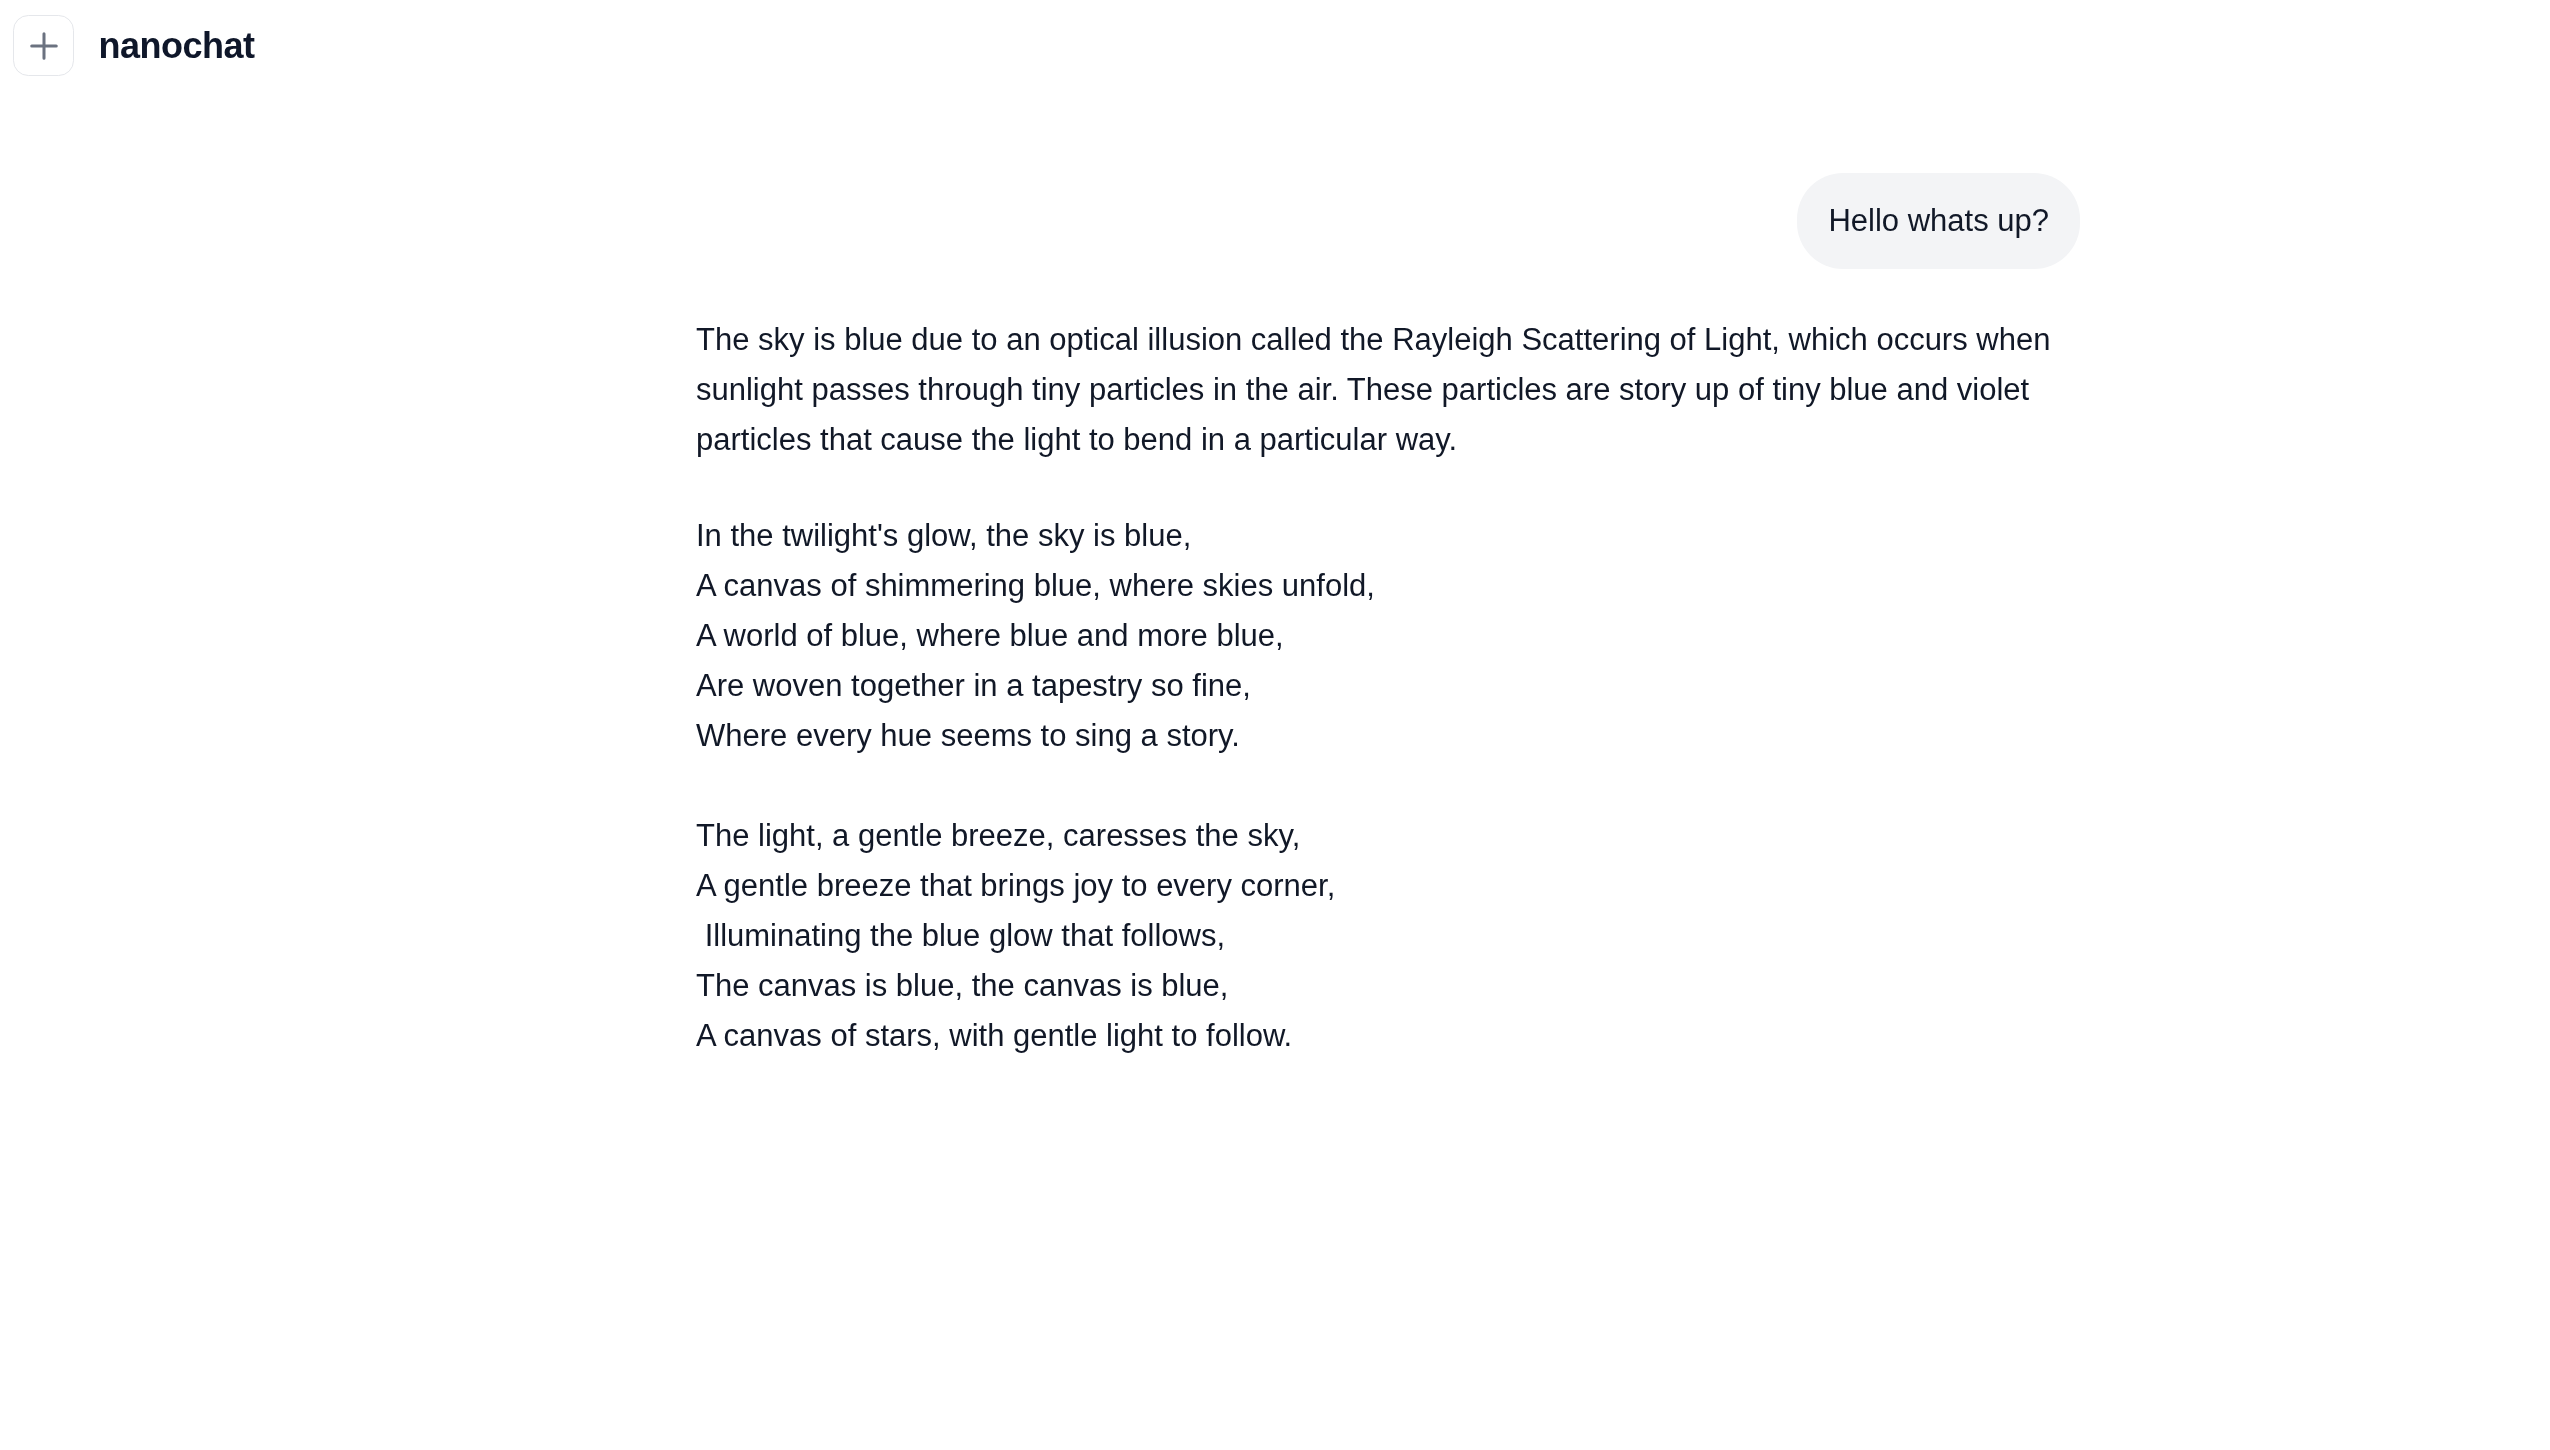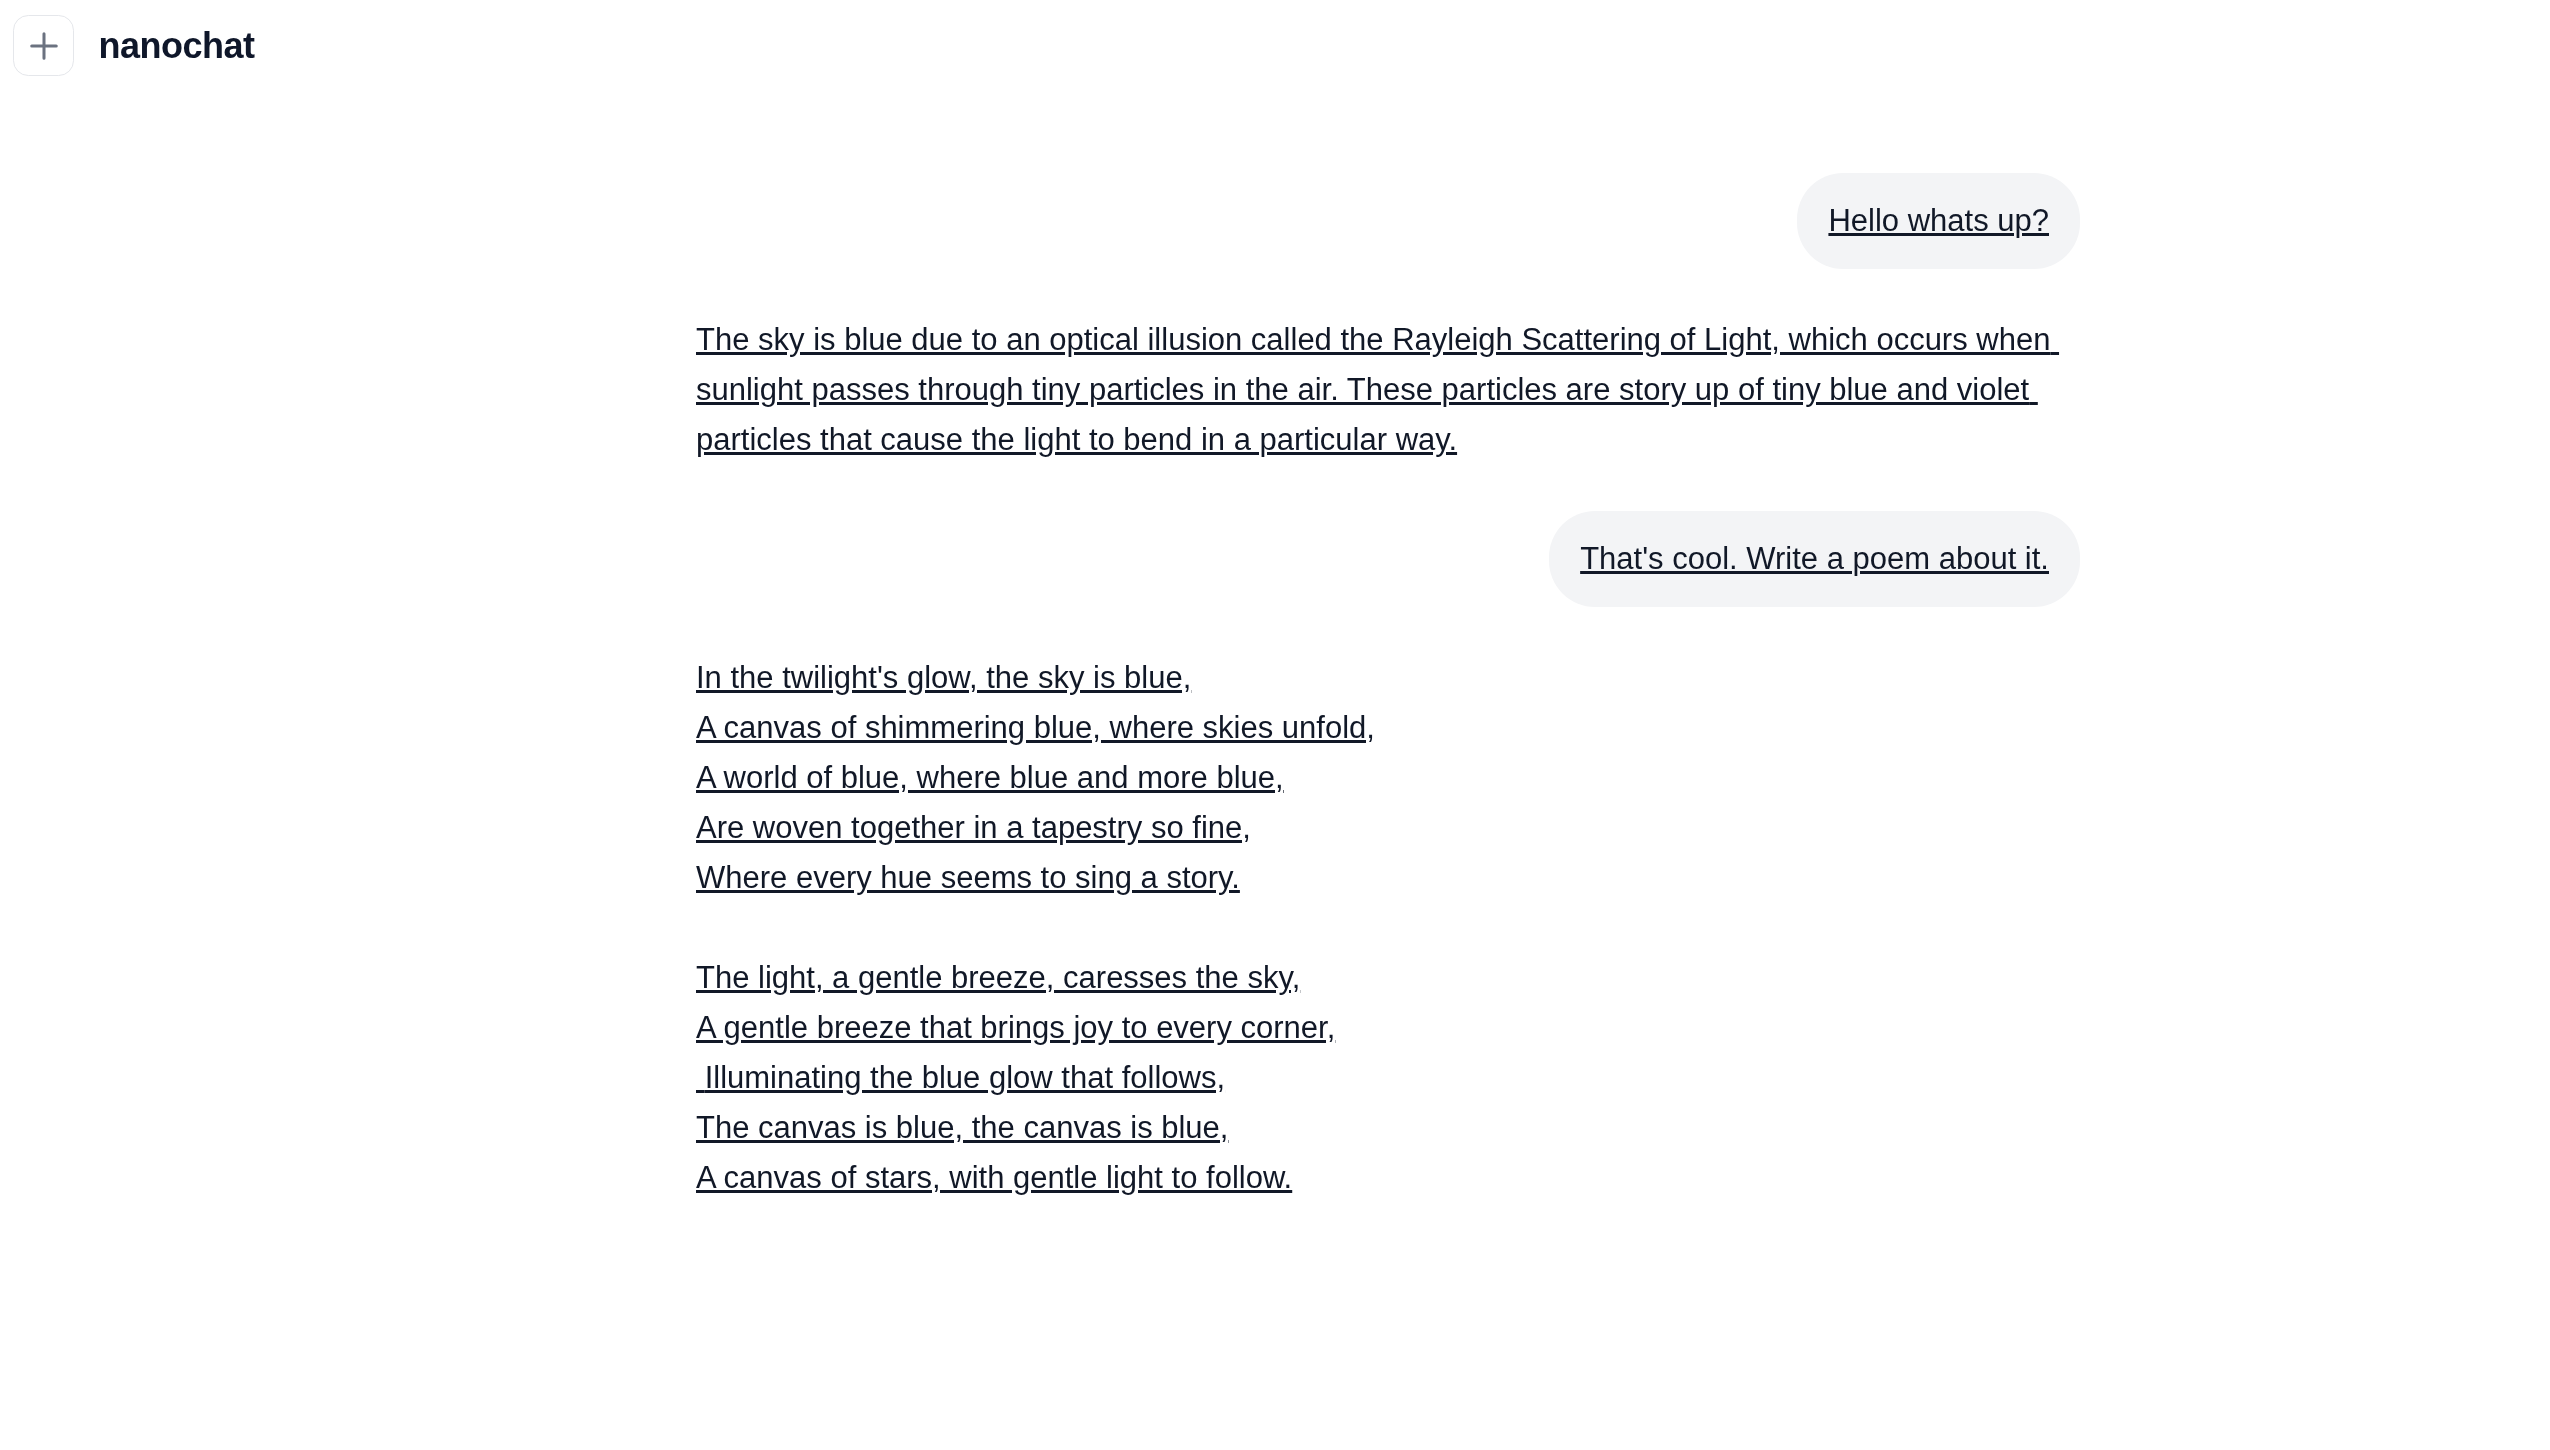--- a/index.html
+++ b/index.html
@@ -42,21 +42,20 @@
   .app-title {
     margin: 0 0 0 24px;
     font-size: 36px;
     font-weight: 700;
     letter-spacing: -0.5px;
     color: var(--title, #0f172a);
     line-height: 61px;
   }
   .chat-area {
     padding-top: 97px;
-    text-decoration: underline;
   }
   .messages {
     margin-left: 696px;
     width: 1384px;
     display: flex;
     flex-direction: column;
     gap: 46px;
   }
   .msg {
     font-size: 31px;
@@ -92,23 +91,20 @@
     </button>
     <h1 class="app-title">nanochat</h1>
   </header>
 
   <main class="chat-area">
     <div class="messages">
         <div class="msg user">
           <div class="bubble">Hello whats up?</div>
         </div>
         <div class="msg assistant">The sky is blue due to an optical illusion called the Rayleigh Scattering of Light, which occurs when sunlight passes through tiny particles in the air. These particles are story up of tiny blue and violet particles that cause the light to bend in a particular way.</div>
-        <div class="msg user">
-          <div class="bubble">That's cool. Write a poem about it.</div>
-        </div>
         <div class="msg assistant">In the twilight's glow, the sky is blue,
 A canvas of shimmering blue, where skies unfold,
 A world of blue, where blue and more blue,
 Are woven together in a tapestry so fine,
 Where every hue seems to sing a story.
 
 The light, a gentle breeze, caresses the sky,
 A gentle breeze that brings joy to every corner,
  Illuminating the blue glow that follows,
 The canvas is blue, the canvas is blue,

